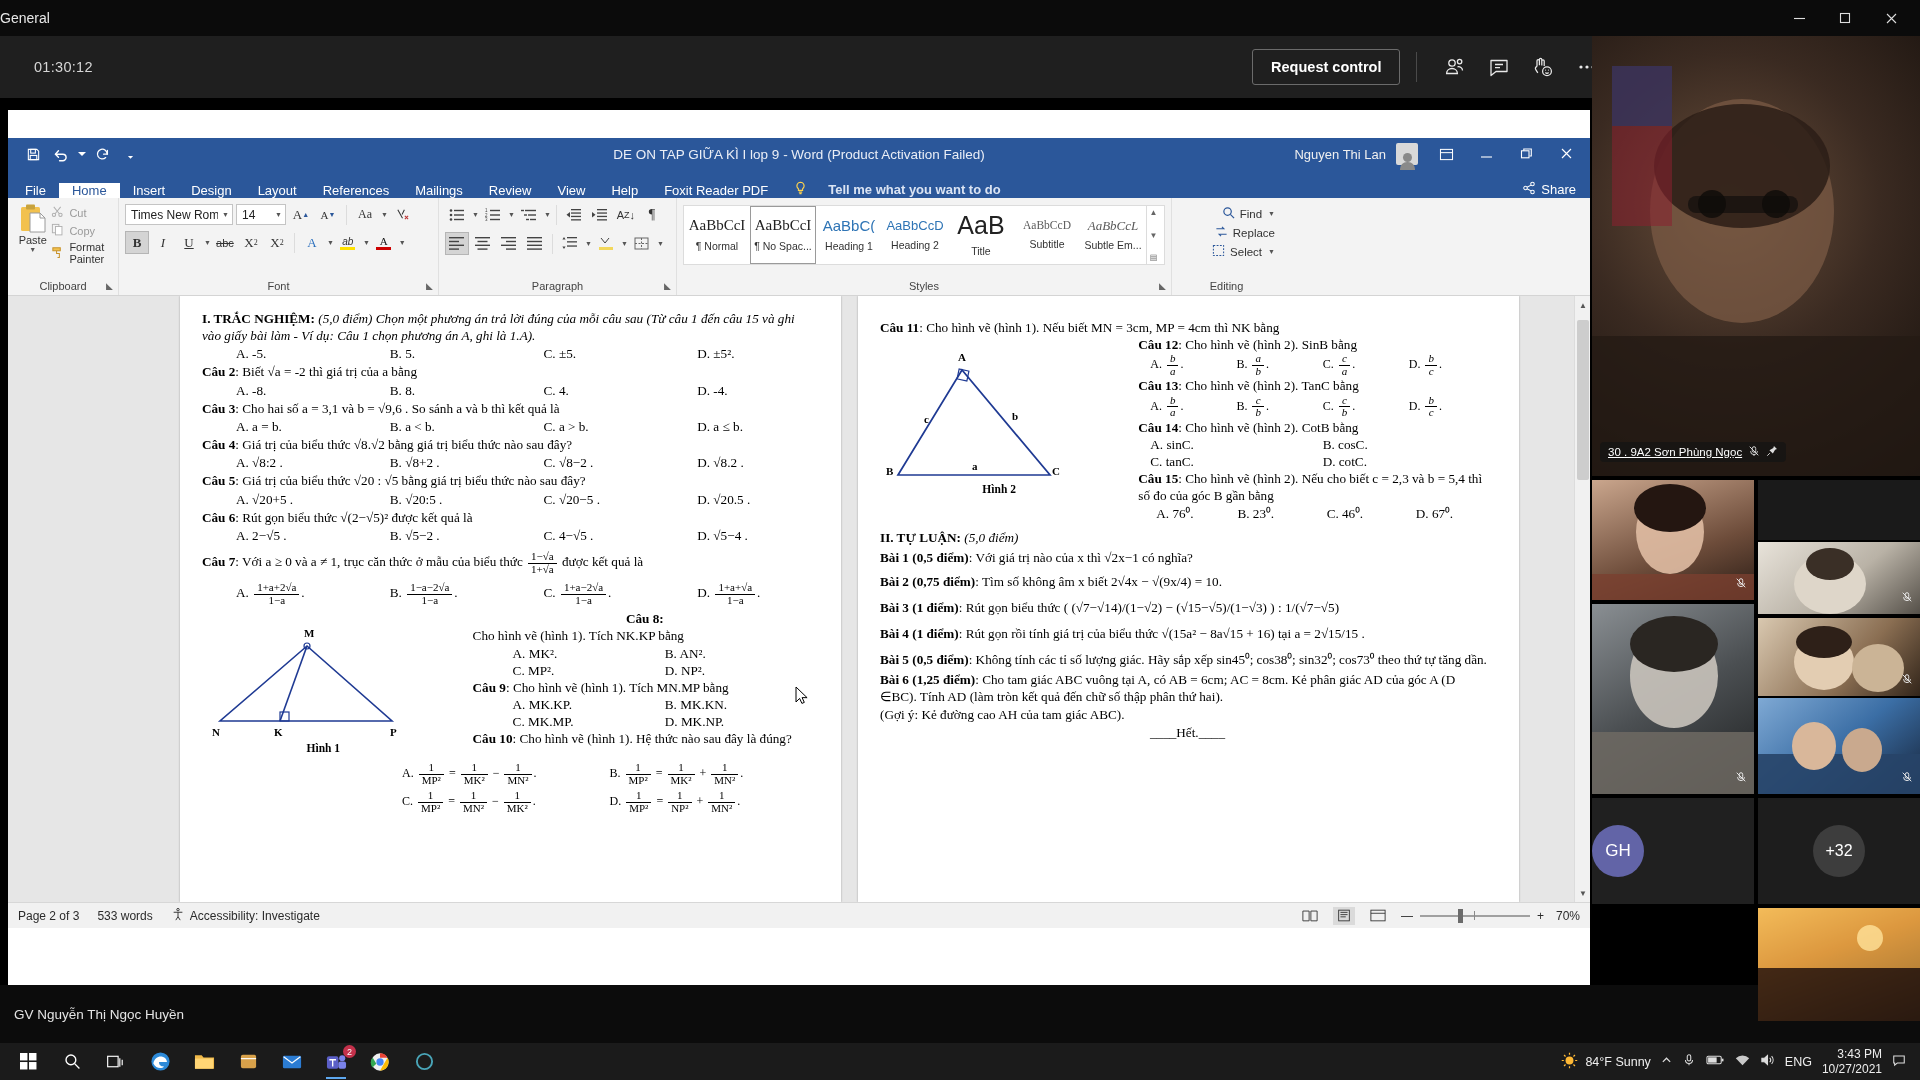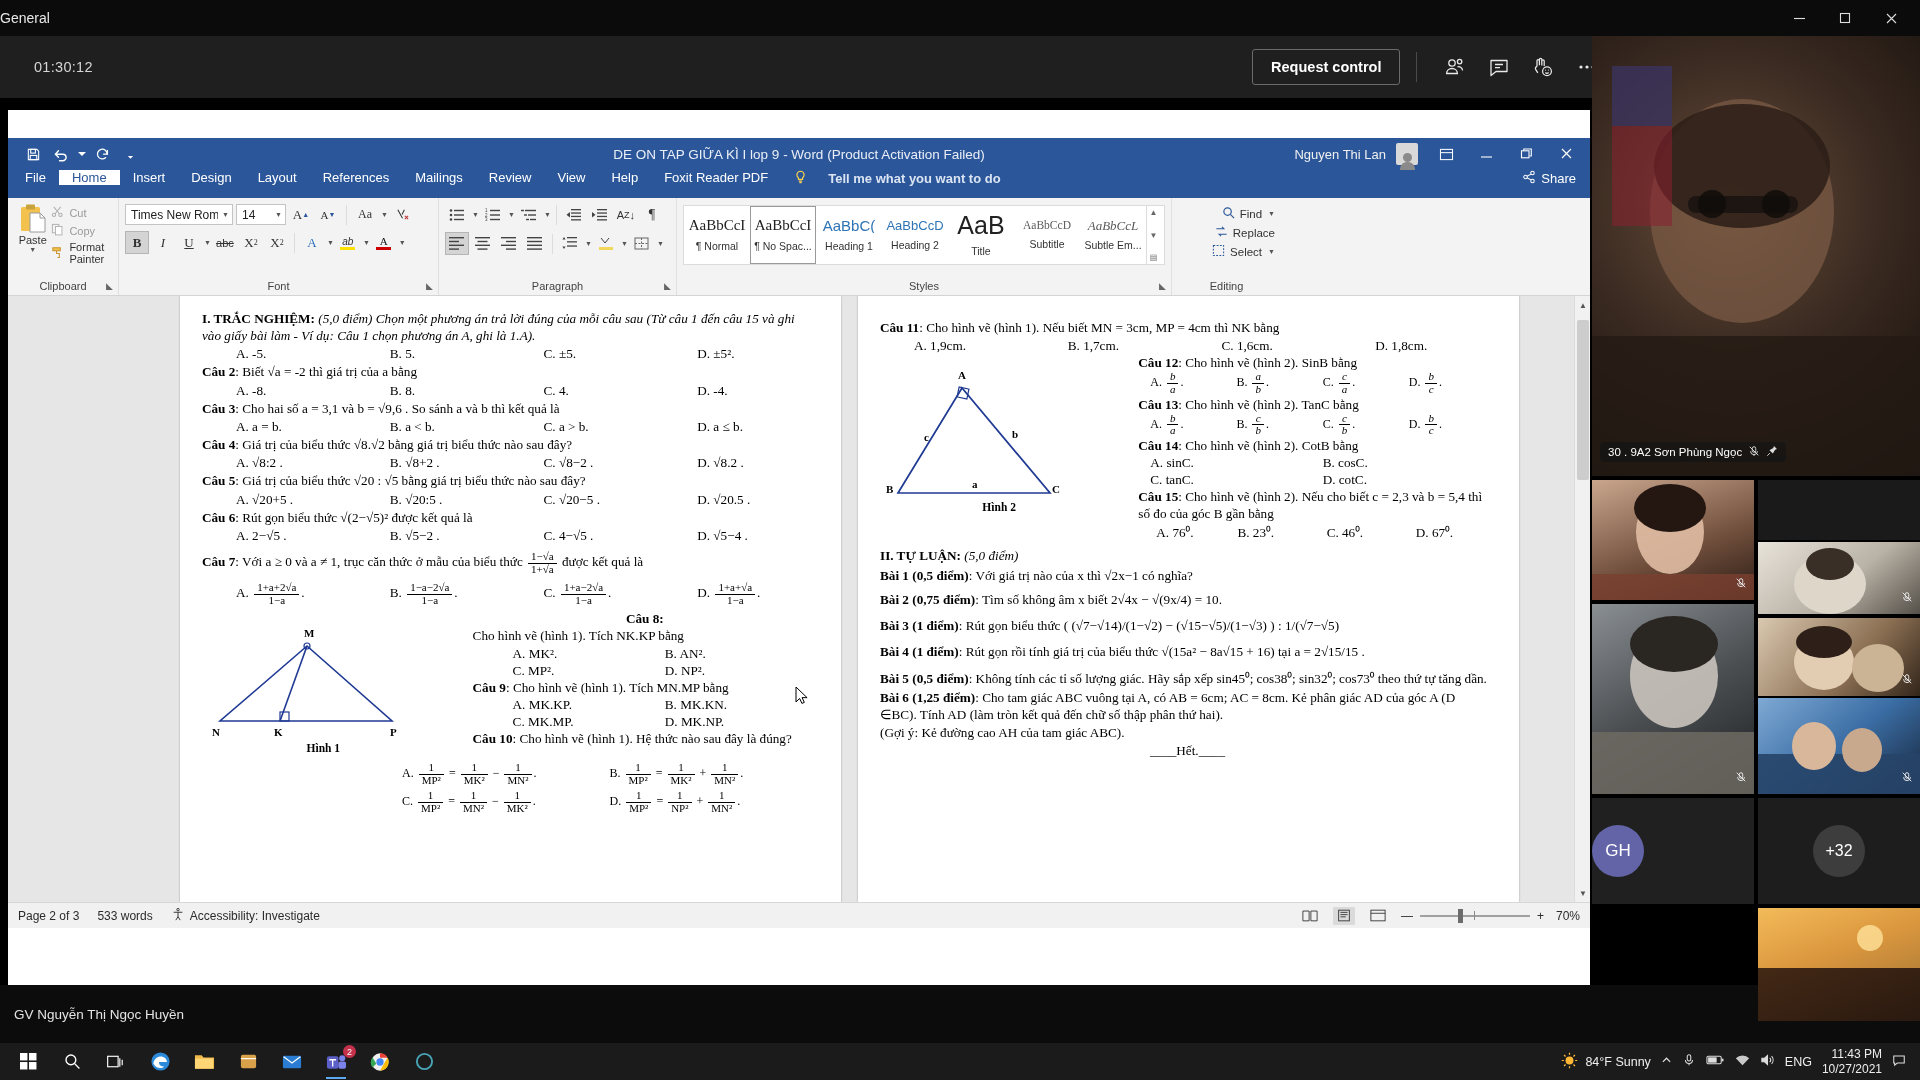--- a/index.html
+++ b/index.html
@@ -70,21 +70,21 @@
   .word-user { font-size:13px; color:#f0f0f0; }
   .word-avatar { width:22px; height:22px; background:#d9d9d9; border-radius:2px;
                  display:flex; align-items:flex-end; justify-content:center; overflow:hidden; margin:0 6px; }
   .word-avatar .head { width:9px; height:9px; border-radius:50%; background:#8a8a8a; position:relative; top:-3px;}
   .word-avatar .body { width:15px; height:8px; border-radius:7px 7px 0 0; background:#8a8a8a; position:absolute; bottom:0;}
   .wbtn { width:36px; height:30px; display:flex; align-items:center; justify-content:center;
           color:#fff; cursor:pointer; font-size:13px; }
 
   
   .ribbon-tabs {
-    height:28px; background:#2b579a; display:flex; align-items:flex-start; padding-left:4px;
+    height:28px; background:#2b579a; display:flex; align-items:flex-end; padding-left:4px;
     position:relative;
   }
   .rtab {
     color:#fff; font-size:13px; padding:0 13px; display:flex; align-items:center; cursor:pointer;
     white-space:nowrap;
   }
   .rtab.active { background:#fff; color:#2b579a; font-weight:400; }
   .rtab.tellme { color:#dbe4f3; font-style:normal; display:flex; gap:21px;font-weight:bold; }
   .ribbon-tabs .share {
     margin-left:auto; color:#fff; font-size:13px; display:flex; align-items:center; gap:5px;
@@ -894,26 +894,20 @@
           </div>
         </div>
       </div>
 
       <div class="page right">
         <div class="pg-inner" style="padding-top:22px">
 
           <div class="q">
             <span class="qb">Câu 11</span><span>: Cho hình vẽ (hình 1). Nếu biết MN = 3cm, MP = 4cm thì NK bằng</span>
           </div>
-          <div class="opts">
-            <span class="opt">A. 1,9cm.</span>
-            <span class="opt">B. 1,7cm.</span>
-            <span class="opt">C. 1,6cm.</span>
-            <span class="opt">D. 1,8cm.</span>
-          </div>
 
           <div style="display:flex">
 
             <div style="width:42%; padding-top:12px">
               <svg width="220" height="130" viewBox="0 0 220 130">
                 <text x="78" y="13" font-size="11" font-family="Liberation Serif, serif" font-weight="bold">A</text>
                 <polygon points="82,22 18,127 170,127" fill="none" stroke="#1f3a93" stroke-width="1.7"></polygon>
                 <rect x="78" y="22" width="10" height="10" fill="none" stroke="#1f3a93" stroke-width="1.2" transform="rotate(12 83 27)"></rect>
                 <text x="44" y="75" font-size="11" font-family="Liberation Serif, serif" font-weight="bold">c</text>
                 <text x="132" y="72" font-size="11" font-family="Liberation Serif, serif" font-weight="bold">b</text>
@@ -1084,21 +1078,21 @@
         <rect x="0" y="0" width="328" height="440" fill="none"></rect>
         <ellipse cx="150" cy="175" rx="92" ry="112" fill="#7a5a44" opacity=".75"></ellipse>
         <ellipse cx="150" cy="130" rx="88" ry="62" fill="#2b1d16" opacity=".85"></ellipse>
         <rect x="96" y="160" width="110" height="17" rx="8" fill="#1a1411" opacity=".9"></rect>
         <circle cx="120" cy="168" r="14" fill="#0e0b09" opacity=".8"></circle>
         <circle cx="184" cy="168" r="14" fill="#0e0b09" opacity=".8"></circle>
         <rect x="20" y="30" width="60" height="160" fill="#8a2030" opacity=".55"></rect>
         <rect x="20" y="30" width="60" height="60" fill="#1e3a6e" opacity=".6"></rect>
         <rect x="0" y="300" width="328" height="140" fill="#241a14" opacity=".8"></rect>
       </svg>
-      <div class="nm" style="left:8px; bottom:14px;">
+      <div class="nm" style="left:8px; bottom:14px;text-decoration:underline;">
         <span>30 . 9A2 Sơn Phùng Ngọc</span>
         <span>
           <svg width="12" height="12" viewBox="0 0 14 14" fill="none" stroke="#ddd" stroke-width="1.1">
             <rect x="5" y="2" width="4" height="6.5" rx="2"></rect>
               <path d="M3 7.2a4 4 0 008 0M7 11v1.8"></path>
               <path d="M2 2l10 10"></path>
           </svg>
         </span>
         <span>
           <svg width="12" height="12" viewBox="0 0 14 14" fill="#ddd">
@@ -1319,21 +1313,21 @@
           </svg>
       </span>
       <span>
         <svg width="15" height="14" viewBox="0 0 16 14" fill="none" stroke="#ddd" stroke-width="1.15">
             <path d="M2 5.2h2.6L8 2.2v9.6L4.6 8.8H2z" fill="#ddd"></path>
             <path d="M10.4 4.6a3.6 3.6 0 010 4.8M12.4 2.8a6.4 6.4 0 010 8.4"></path>
           </svg>
       </span>
       <span>ENG</span>
       <span class="clock">
-        <span>11:43 PM</span>
+        <span>3:43 PM</span>
         <span>10/27/2021</span>
       </span>
       <span>
         <svg width="14" height="14" viewBox="0 0 16 16" fill="none" stroke="#ddd" stroke-width="1.2">
             <path d="M2 3.5h12v8H6l-3 2.5v-2.5H2z"></path>
           </svg>
       </span>
     </div>
   </div>
 

